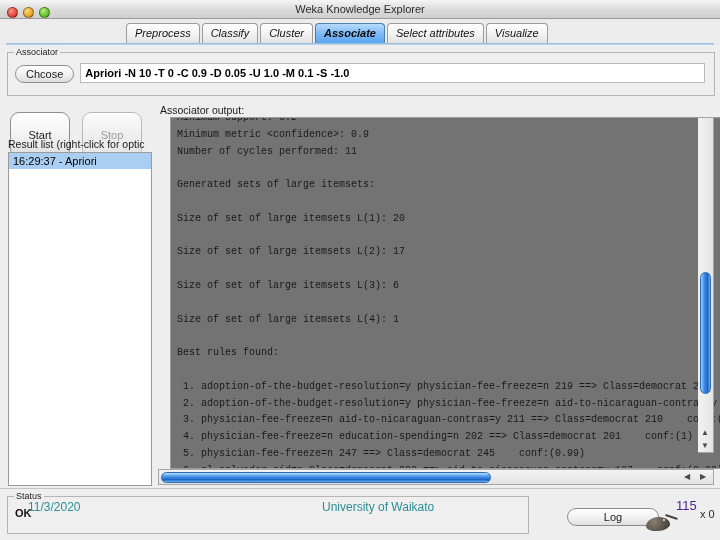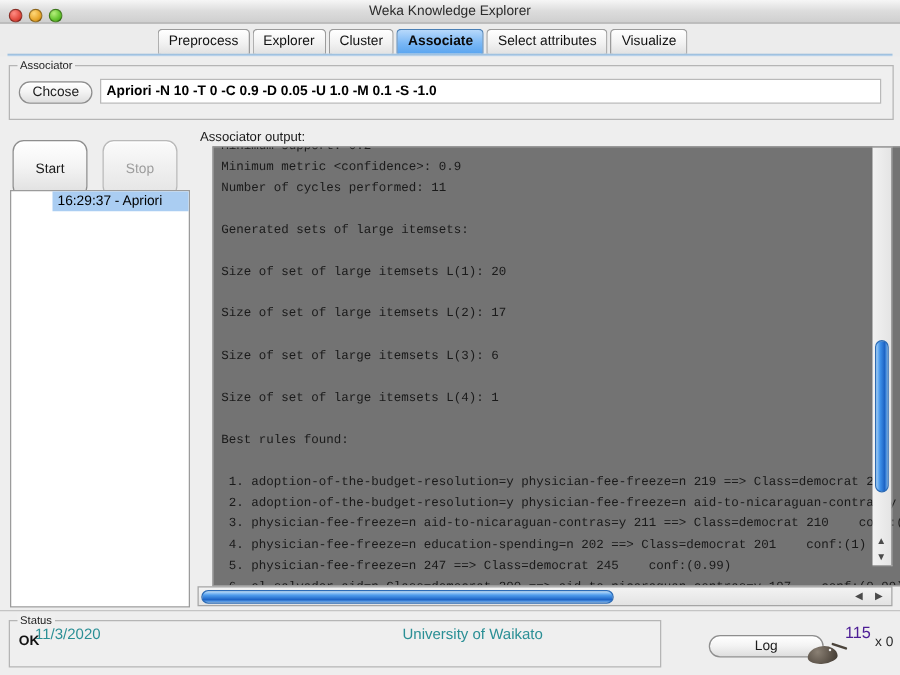--- a/index.html
+++ b/index.html
@@ -62,20 +62,21 @@
     left: 0; top: 19px;
     width: 720px; height: 26px;
     background: #ececec;
   }
   .tabs {
     position: absolute;
     left: 126px; top: 1px;
     display: flex;
     align-items: flex-end;
     height: 23px;
+    font-style: italic;
   }
   .tab {
     height: 19px;
     line-height: 19px;
     padding: 0 8px;
     margin-right: 2px;
     font-size: 11px;
     color: #111;
     background: linear-gradient(to bottom, #ffffff 0%, #f2f2f2 55%, #e2e2e2 100%);
     border: 1px solid #9b9b9b;
@@ -182,21 +183,20 @@
     overflow: hidden;
   }
   .result-item {
     font-size: 11px;
     color: #000;
     padding: 2px 4px;
     white-space: nowrap;
   }
   .result-item.selected {
     background: #aacdf2;
-    margin-left: 33px;
   }
 
   
   .output-label {
     position: absolute;
     left: 160px; top: 104px;
     font-size: 10.5px;
     color: #1b1b1b;
   }
   #output-box {
@@ -370,21 +370,21 @@
       <div class="tl-btn tl-close"></div>
       <div class="tl-btn tl-min"></div>
       <div class="tl-btn tl-max"></div>
     </div>
     <div class="title-text">Weka Knowledge Explorer</div>
   </div>
 
   <div class="tabbar">
     <div class="tabs">
       <div class="tab">Preprocess</div>
-      <div class="tab">Explorer</div>
+      <div class="tab">Classify</div>
       <div class="tab">Cluster</div>
       <div class="tab selected">Associate</div>
       <div class="tab">Select attributes</div>
       <div class="tab">Visualize</div>
     </div>
     <div class="tabline"></div>
   </div>
 
   <div class="group" id="assoc-group">
     <div class="group-legend">Associator</div>
@@ -392,20 +392,21 @@
       <div class="aqua-btn">Chcose</div>
       <div class="scheme-field">Apriori -N 10 -T 0 -C 0.9 -D 0.05 -U 1.0 -M 0.1 -S -1.0</div>
     </div>
   </div>
 
   <div class="run-buttons">
     <div class="aqua-btn">Start</div>
     <div class="aqua-btn disabled">Stop</div>
   </div>
 
+  <div class="resultlist-label">Result list (right-click for optic</div>
   <div id="result-list">
     <div class="result-item selected">16:29:37 - Apriori</div>
   </div>
 
   <div class="output-label">Associator output:</div>
   <div id="output-box">
     <div id="output-text">Minimum support: 0.2
 Minimum metric &lt;confidence&gt;: 0.9
 Number of cycles performed: 11
 

